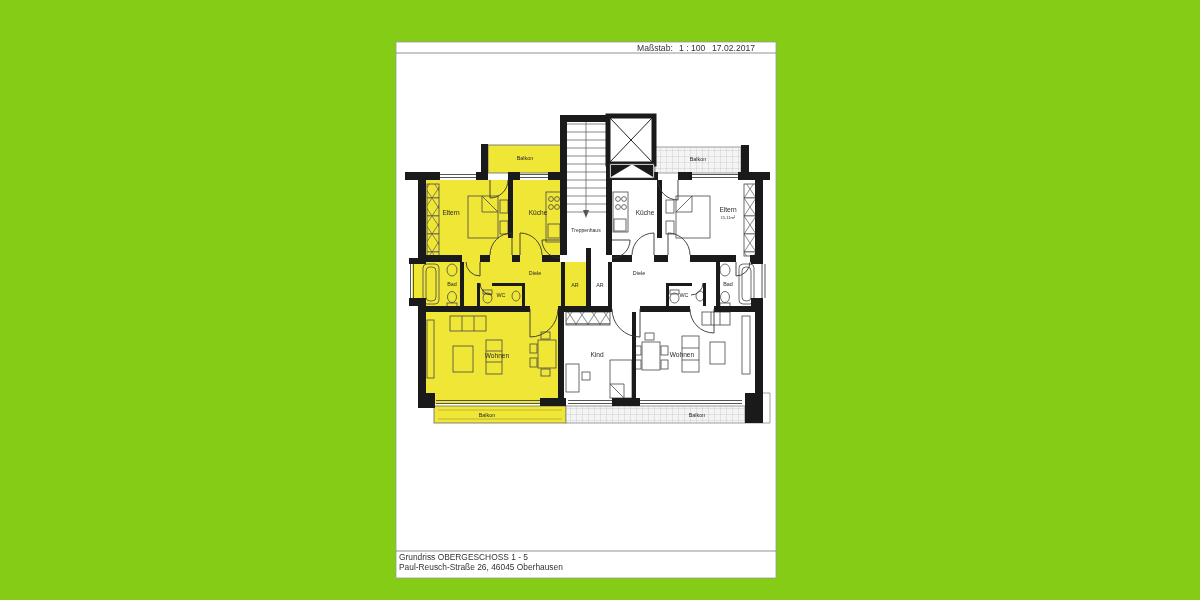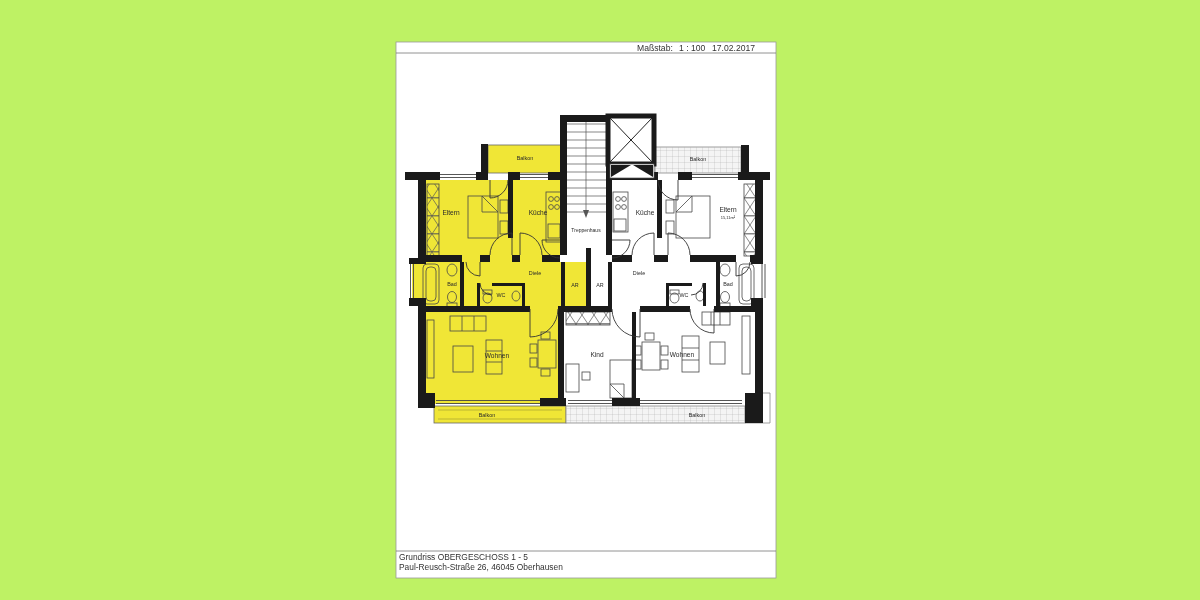--- a/index.html
+++ b/index.html
@@ -1,16 +1,16 @@
 <!DOCTYPE html>
 <html><head>
 <meta charset="utf-8">
 <style>
   html,body{margin:0;padding:0;background:#ffffff;width:1200px;height:600px;overflow:hidden;}
-  #canvas{position:relative;width:1200px;height:600px;background:#bef264;
+  #canvas{position:relative;width:1200px;height:600px;background:#84cc16;
           font-family:"Liberation Sans", sans-serif;}
   svg text{font-family:"Liberation Sans", sans-serif;fill:#2a2a2a;}
   .hdr{font-size:8.6px;fill:#333;}
   .ttl{font-size:8.4px;fill:#333;}
   .room{font-size:6.6px;}
   .room-s{font-size:5.4px;}
   .room-xs{font-size:4px;}
   .balk{font-size:5.4px;}
   .trepp{font-size:5px;}
 </style>

